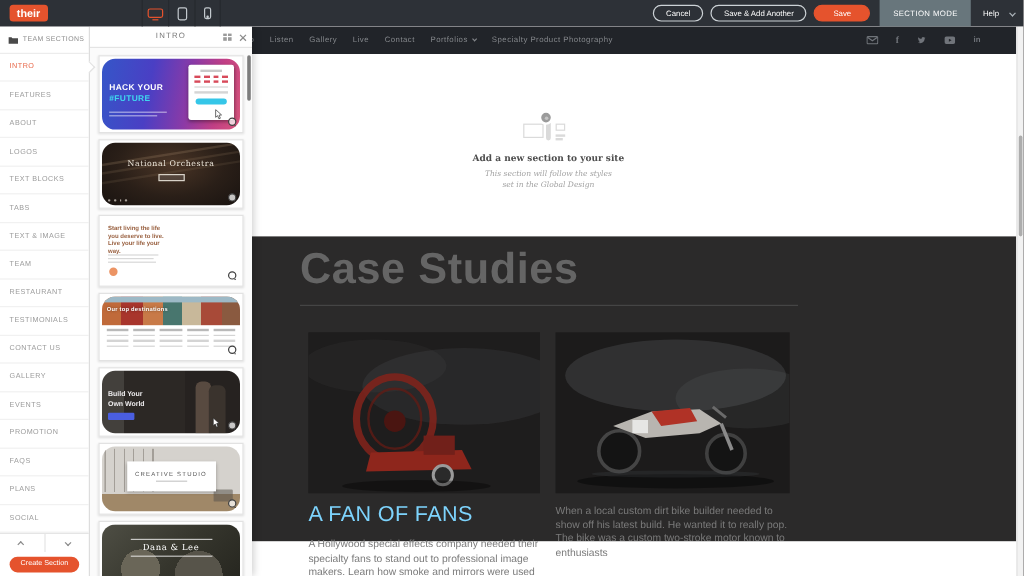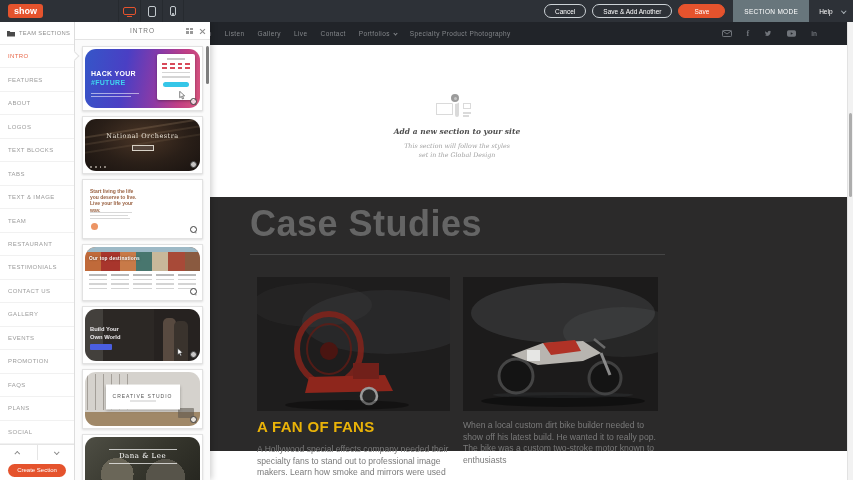--- a/index.html
+++ b/index.html
@@ -38,31 +38,31 @@
   .site-white { height:152px; background:#fff; position:relative; }
   .placeholder { position:absolute; left:457px; top:53px; transform:translateX(-50%); text-align:center; width:230px; }
   .ph-iconwrap { position:relative; display:inline-block; }
   .ph-rect { width:40px; height:25px; border:2px solid #dadada; border-radius:3px; position:relative; background:#fff; }
   .ph-sq { position:absolute; left:6px; top:5px; width:8px; height:6px; border:1.5px solid #dadada; }
   .ph-line1, .ph-line2 { position:absolute; left:6px; height:1.5px; background:#dadada; }
   .ph-line1 { top:14px; width:8px; } .ph-line2 { top:17px; width:6px; }
   .ph-big { position:absolute; right:4px; top:5px; width:17px; height:12px; border:1.5px solid #dadada; }
   .ph-badge { position:absolute; left:-6px; top:-6px; width:12px; height:12px; background:#9b9b9b; border-radius:50%; border:2px solid #fff; }
   .ph-badge::after { content:""; position:absolute; left:2.5px; top:2.5px; width:3px; height:3px; background:#c4c4c4; border-radius:50%; }
-  .ph-title { margin-top:11px; font-family:"DejaVu Serif", serif; font-style:italic; font-weight:bold; font-size:7.5px; color:#4d4d4d; }
+  .ph-title { margin-top:11px; font-family:"DejaVu Serif", serif; font-weight:bold; font-size:7.5px; color:#4d4d4d; }
   .ph-sub { margin-top:5px; font-family:"DejaVu Serif", serif; font-style:italic; font-size:6.3px; color:#a2a2a2; line-height:9px; }
 
   .site-dark { position:absolute; left:0; top:175px; right:0; height:254px; background:#2b2a2a; }
   .cs-wrap { position:absolute; left:250px; top:6px; width:415px; }
   .cs-heading { font-size:36px; font-weight:bold; color:#656565; letter-spacing:.5px; }
   .cs-divider { margin-top:9px; border-top:1px solid #454545; }
   .cs-grid { margin-top:22px; margin-left:7px; display:grid; grid-template-columns:193px 195px; column-gap:13px; }
   .cs-img { height:134px; background:#1d1c1c; overflow:hidden; }
   .cs-img svg { display:block; width:100%; height:100%; }
-  .cs-title { margin-top:7px; font-size:15px; font-weight:700; color:#eab308; letter-spacing:.3px; }
+  .cs-title { margin-top:7px; font-size:18px; font-weight:400; color:#7dd3fc; letter-spacing:.3px; }
   .cs-body { margin-top:9px; font-size:8.6px; line-height:11.6px; color:#7a7a7a; }
 
   
   .page-scroll { position:absolute; right:0; top:22px; width:6px; bottom:0; background:#f2f2f2; border-left:1px solid #e2e2e2; z-index:20; }
   .page-thumb { position:absolute; left:1px; right:1px; top:91px; height:84px; background:#adadad; border-radius:3px; }
 
   
   .sidebar { position:absolute; left:0; top:22px; width:75px; bottom:0; background:#fff; z-index:50;
              border-right:1px solid #ddd; display:flex; flex-direction:column; }
   .sb-header { height:23px; display:flex; align-items:center; padding-left:7px; gap:4px; border-bottom:1px solid #ececec; color:#8e8e8e; font-size:5.8px; letter-spacing:.3px; flex:none; }
@@ -484,21 +484,21 @@
           <div class="th-dana-title">Dana &amp; Lee</div>
           <div class="th-dana-rule"></div>
 
         </div>
       </div>
 
     </div>
   </div>
 
   <div class="toolbar">
-    <span class="logo">show</span>
+    <span class="logo">their</span>
     <span class="devices">
       <span class="device-cell">
           <span class="icon-desktop"></span>
         </span>
       <span class="device-cell">
           <span class="icon-tablet"></span>
         </span>
       <span class="device-cell">
           <span class="icon-phone"></span>
         </span>

